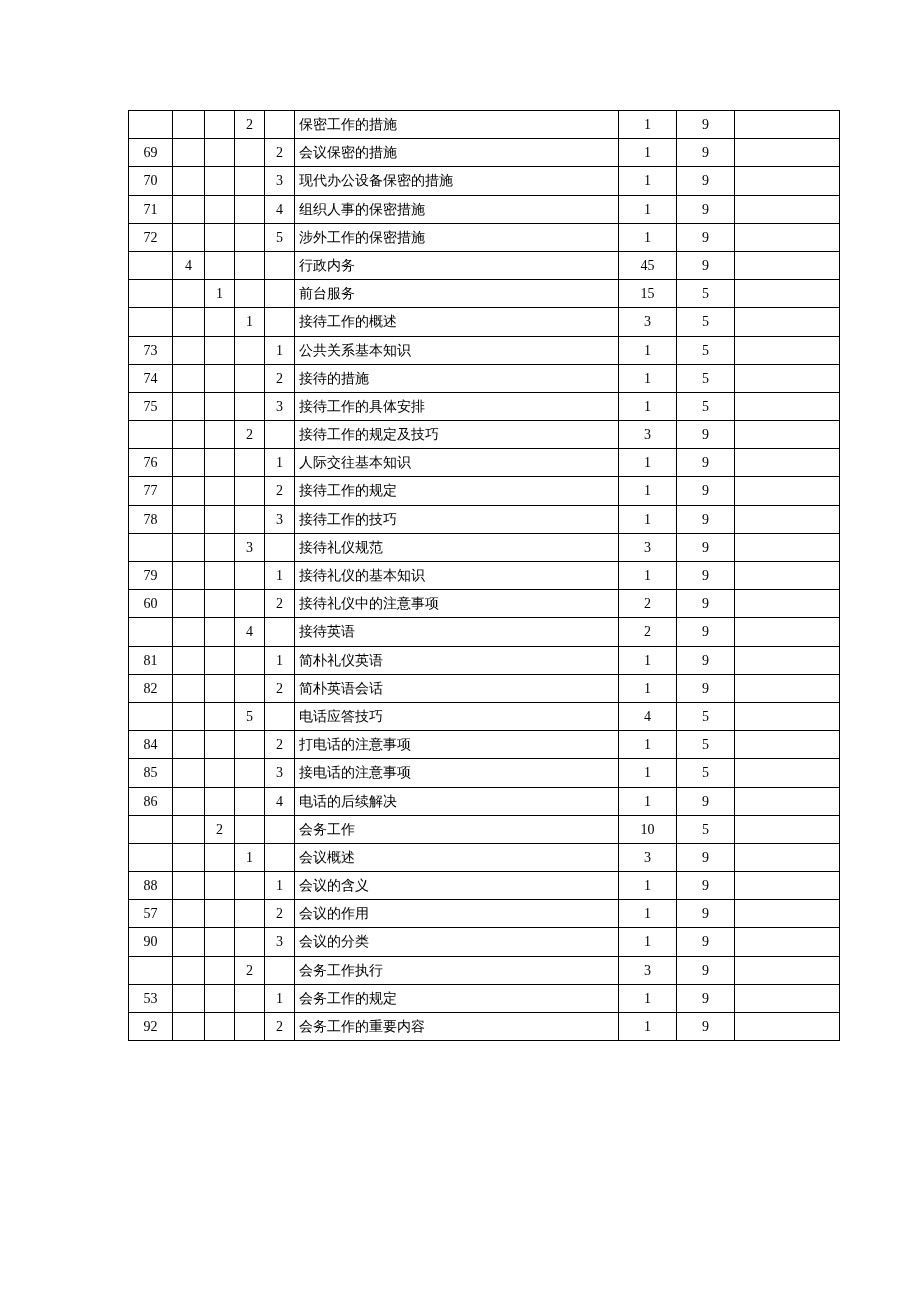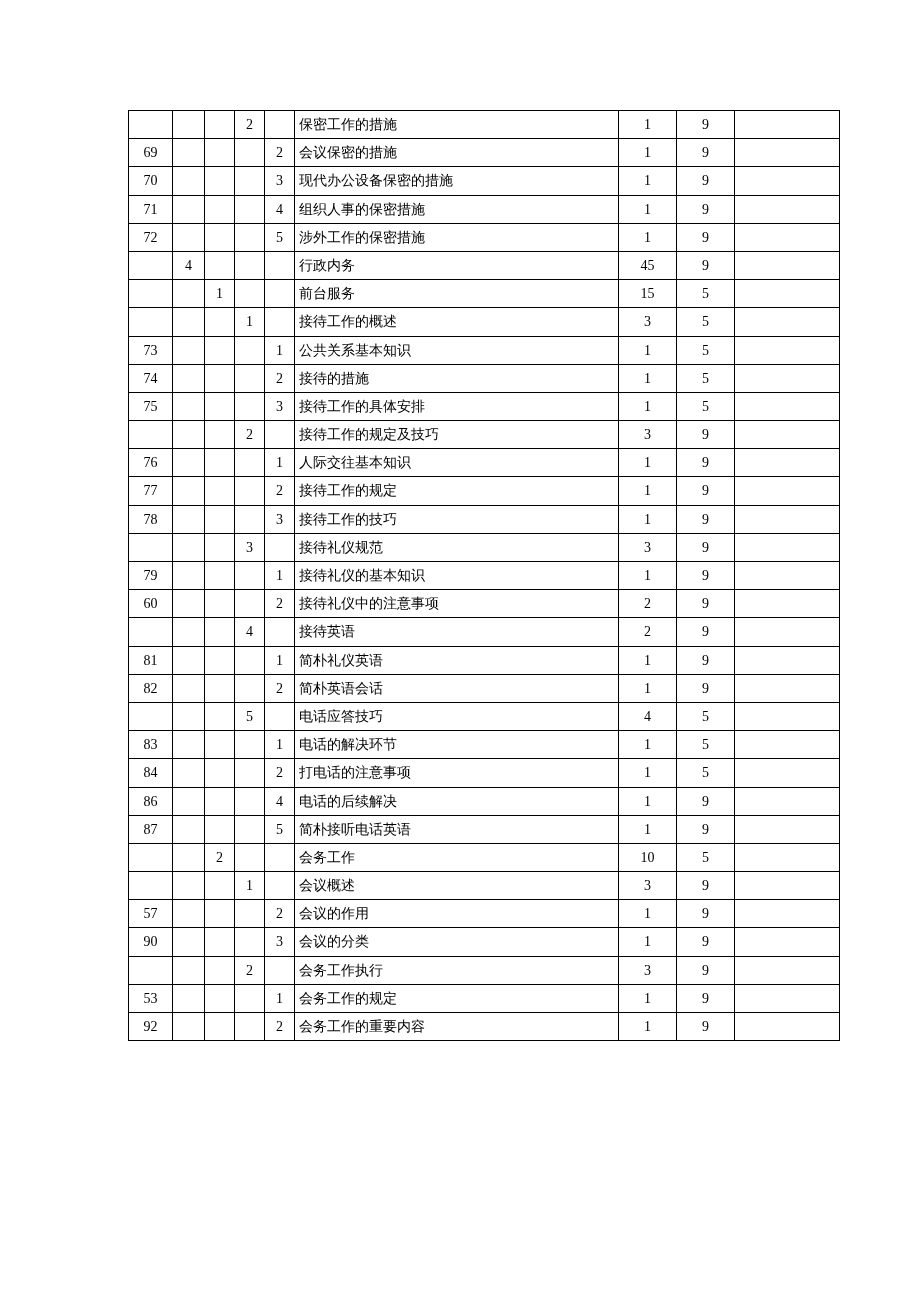--- a/index.html
+++ b/index.html
@@ -297,82 +297,82 @@
           <td class="num"></td>
           <td class="num"></td>
           <td class="num">5</td>
           <td class="num"></td>
           <td class="text">电话应答技巧</td>
           <td class="num">4</td>
           <td class="num">5</td>
           <td class="text"></td>
         </tr>
         <tr>
-          <td class="num">83</td>
-          <td class="num"></td>
-          <td class="num"></td>
-          <td class="num"></td>
-          <td class="num">1</td>
-          <td class="text">电话的解决环节</td>
-          <td class="num">1</td>
-          <td class="num">5</td>
-          <td class="text"></td>
-        </tr>
-        <tr>
           <td class="num">84</td>
           <td class="num"></td>
           <td class="num"></td>
           <td class="num"></td>
           <td class="num">2</td>
           <td class="text">打电话的注意事项</td>
+          <td class="num">1</td>
+          <td class="num">5</td>
+          <td class="text"></td>
+        </tr>
+        <tr>
+          <td class="num">85</td>
+          <td class="num"></td>
+          <td class="num"></td>
+          <td class="num"></td>
+          <td class="num">3</td>
+          <td class="text">接电话的注意事项</td>
           <td class="num">1</td>
           <td class="num">5</td>
           <td class="text"></td>
         </tr>
         <tr>
           <td class="num">86</td>
           <td class="num"></td>
           <td class="num"></td>
           <td class="num"></td>
           <td class="num">4</td>
           <td class="text">电话的后续解决</td>
           <td class="num">1</td>
           <td class="num">9</td>
           <td class="text"></td>
         </tr>
         <tr>
-          <td class="num">87</td>
-          <td class="num"></td>
-          <td class="num"></td>
-          <td class="num"></td>
-          <td class="num">5</td>
-          <td class="text">简朴接听电话英语</td>
-          <td class="num">1</td>
-          <td class="num">9</td>
-          <td class="text"></td>
-        </tr>
-        <tr>
           <td class="num"></td>
           <td class="num"></td>
           <td class="num">2</td>
           <td class="num"></td>
           <td class="num"></td>
           <td class="text">会务工作</td>
           <td class="num">10</td>
           <td class="num">5</td>
           <td class="text"></td>
         </tr>
         <tr>
           <td class="num"></td>
           <td class="num"></td>
           <td class="num"></td>
           <td class="num">1</td>
           <td class="num"></td>
           <td class="text">会议概述</td>
           <td class="num">3</td>
+          <td class="num">9</td>
+          <td class="text"></td>
+        </tr>
+        <tr>
+          <td class="num">88</td>
+          <td class="num"></td>
+          <td class="num"></td>
+          <td class="num"></td>
+          <td class="num">1</td>
+          <td class="text">会议的含义</td>
+          <td class="num">1</td>
           <td class="num">9</td>
           <td class="text"></td>
         </tr>
         <tr>
           <td class="num">57</td>
           <td class="num"></td>
           <td class="num"></td>
           <td class="num"></td>
           <td class="num">2</td>
           <td class="text">会议的作用</td>

